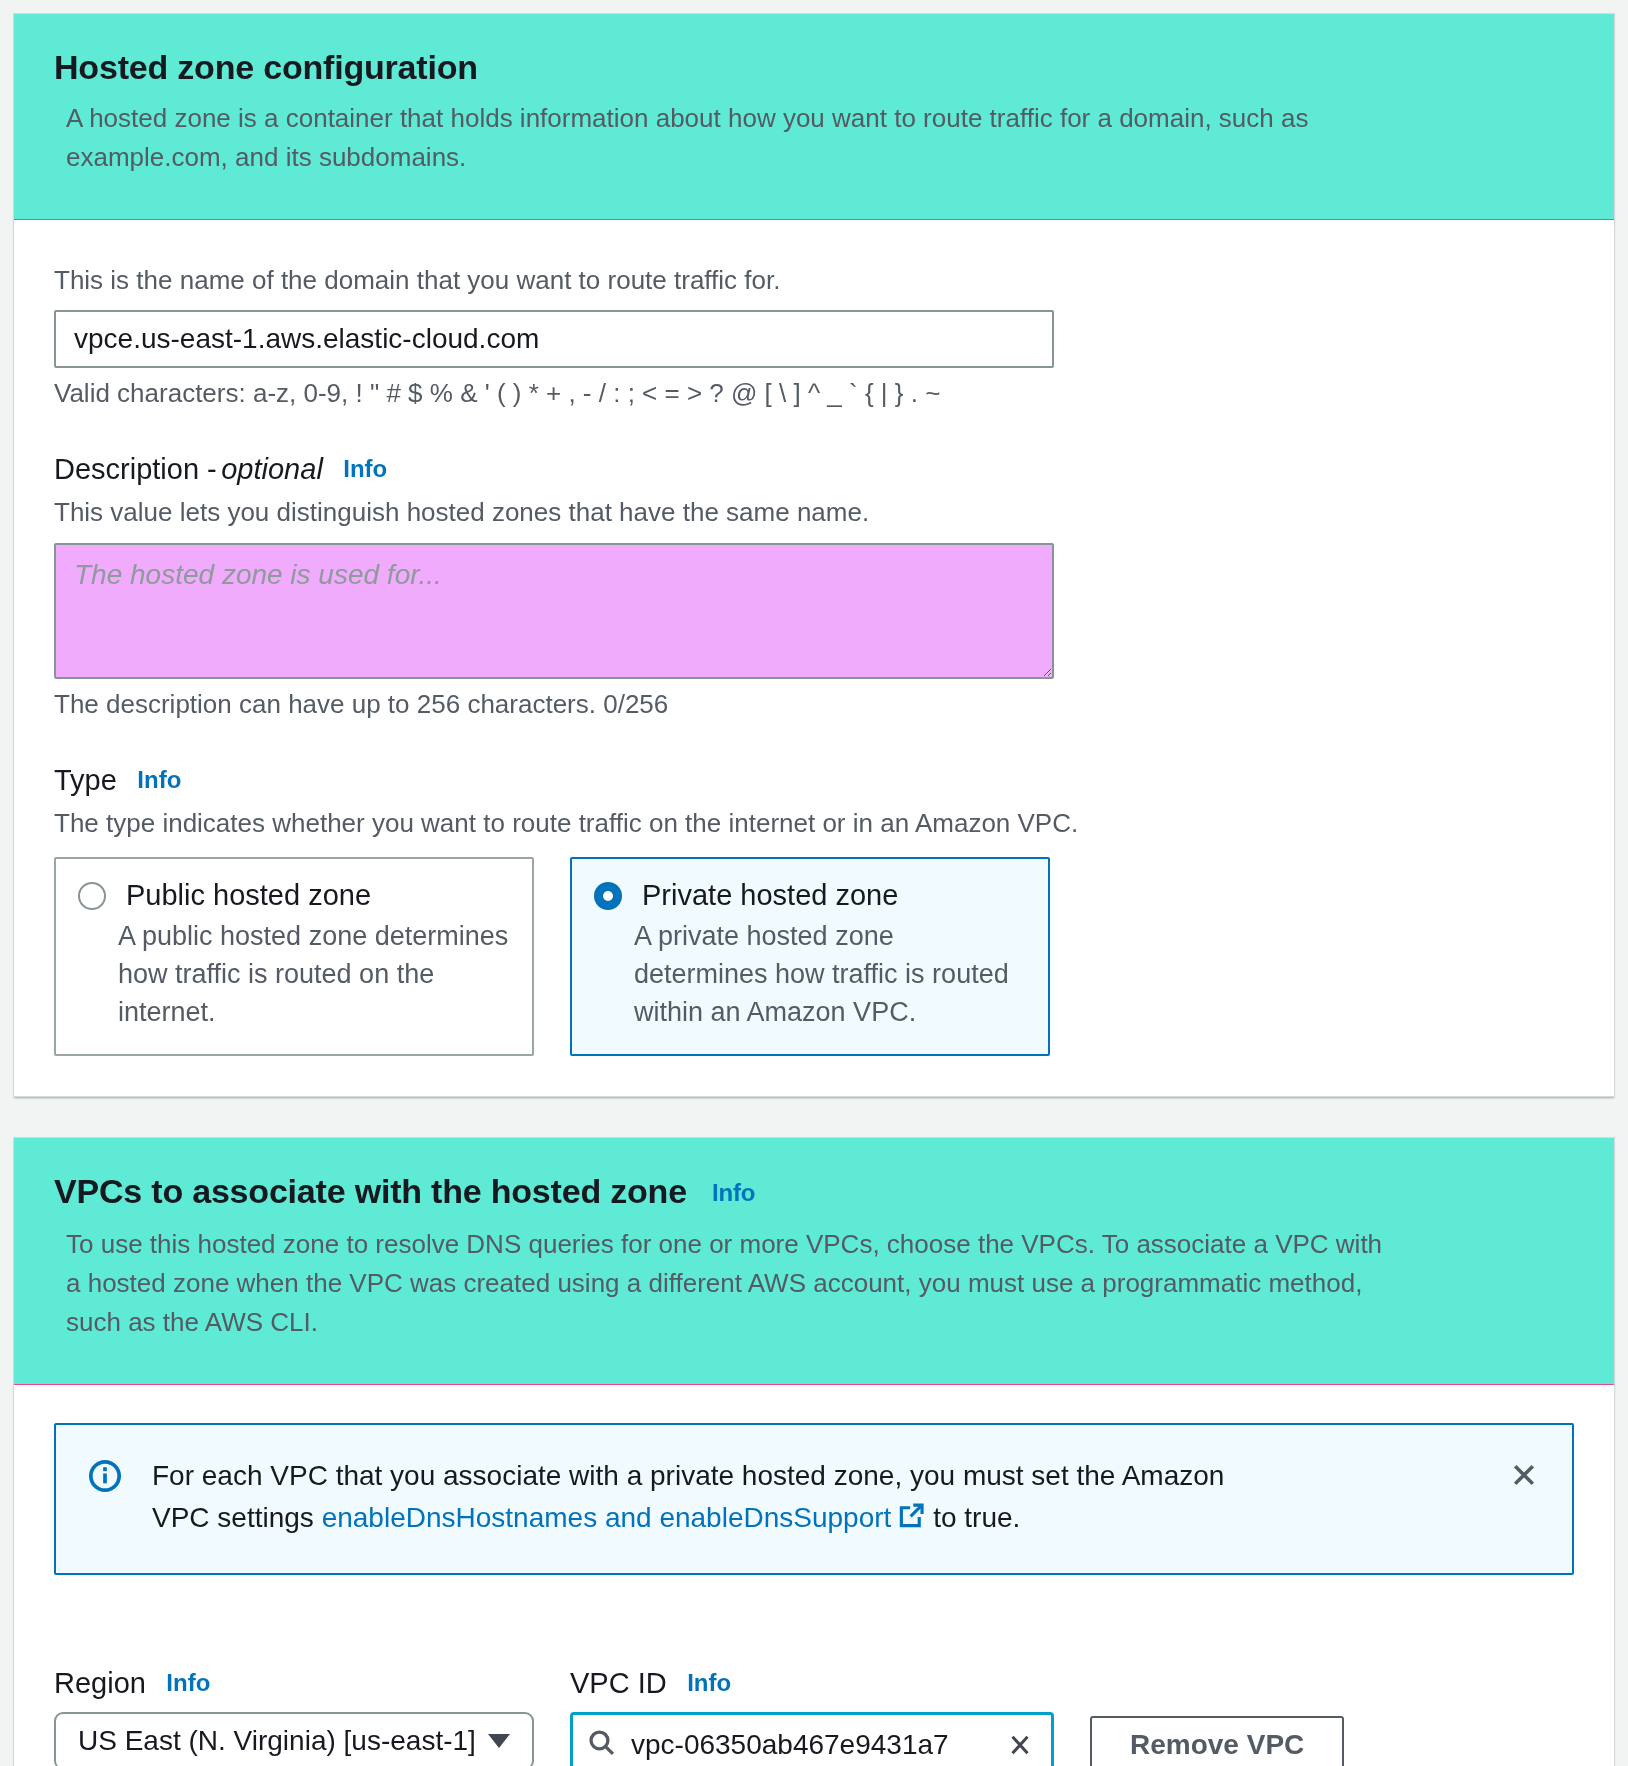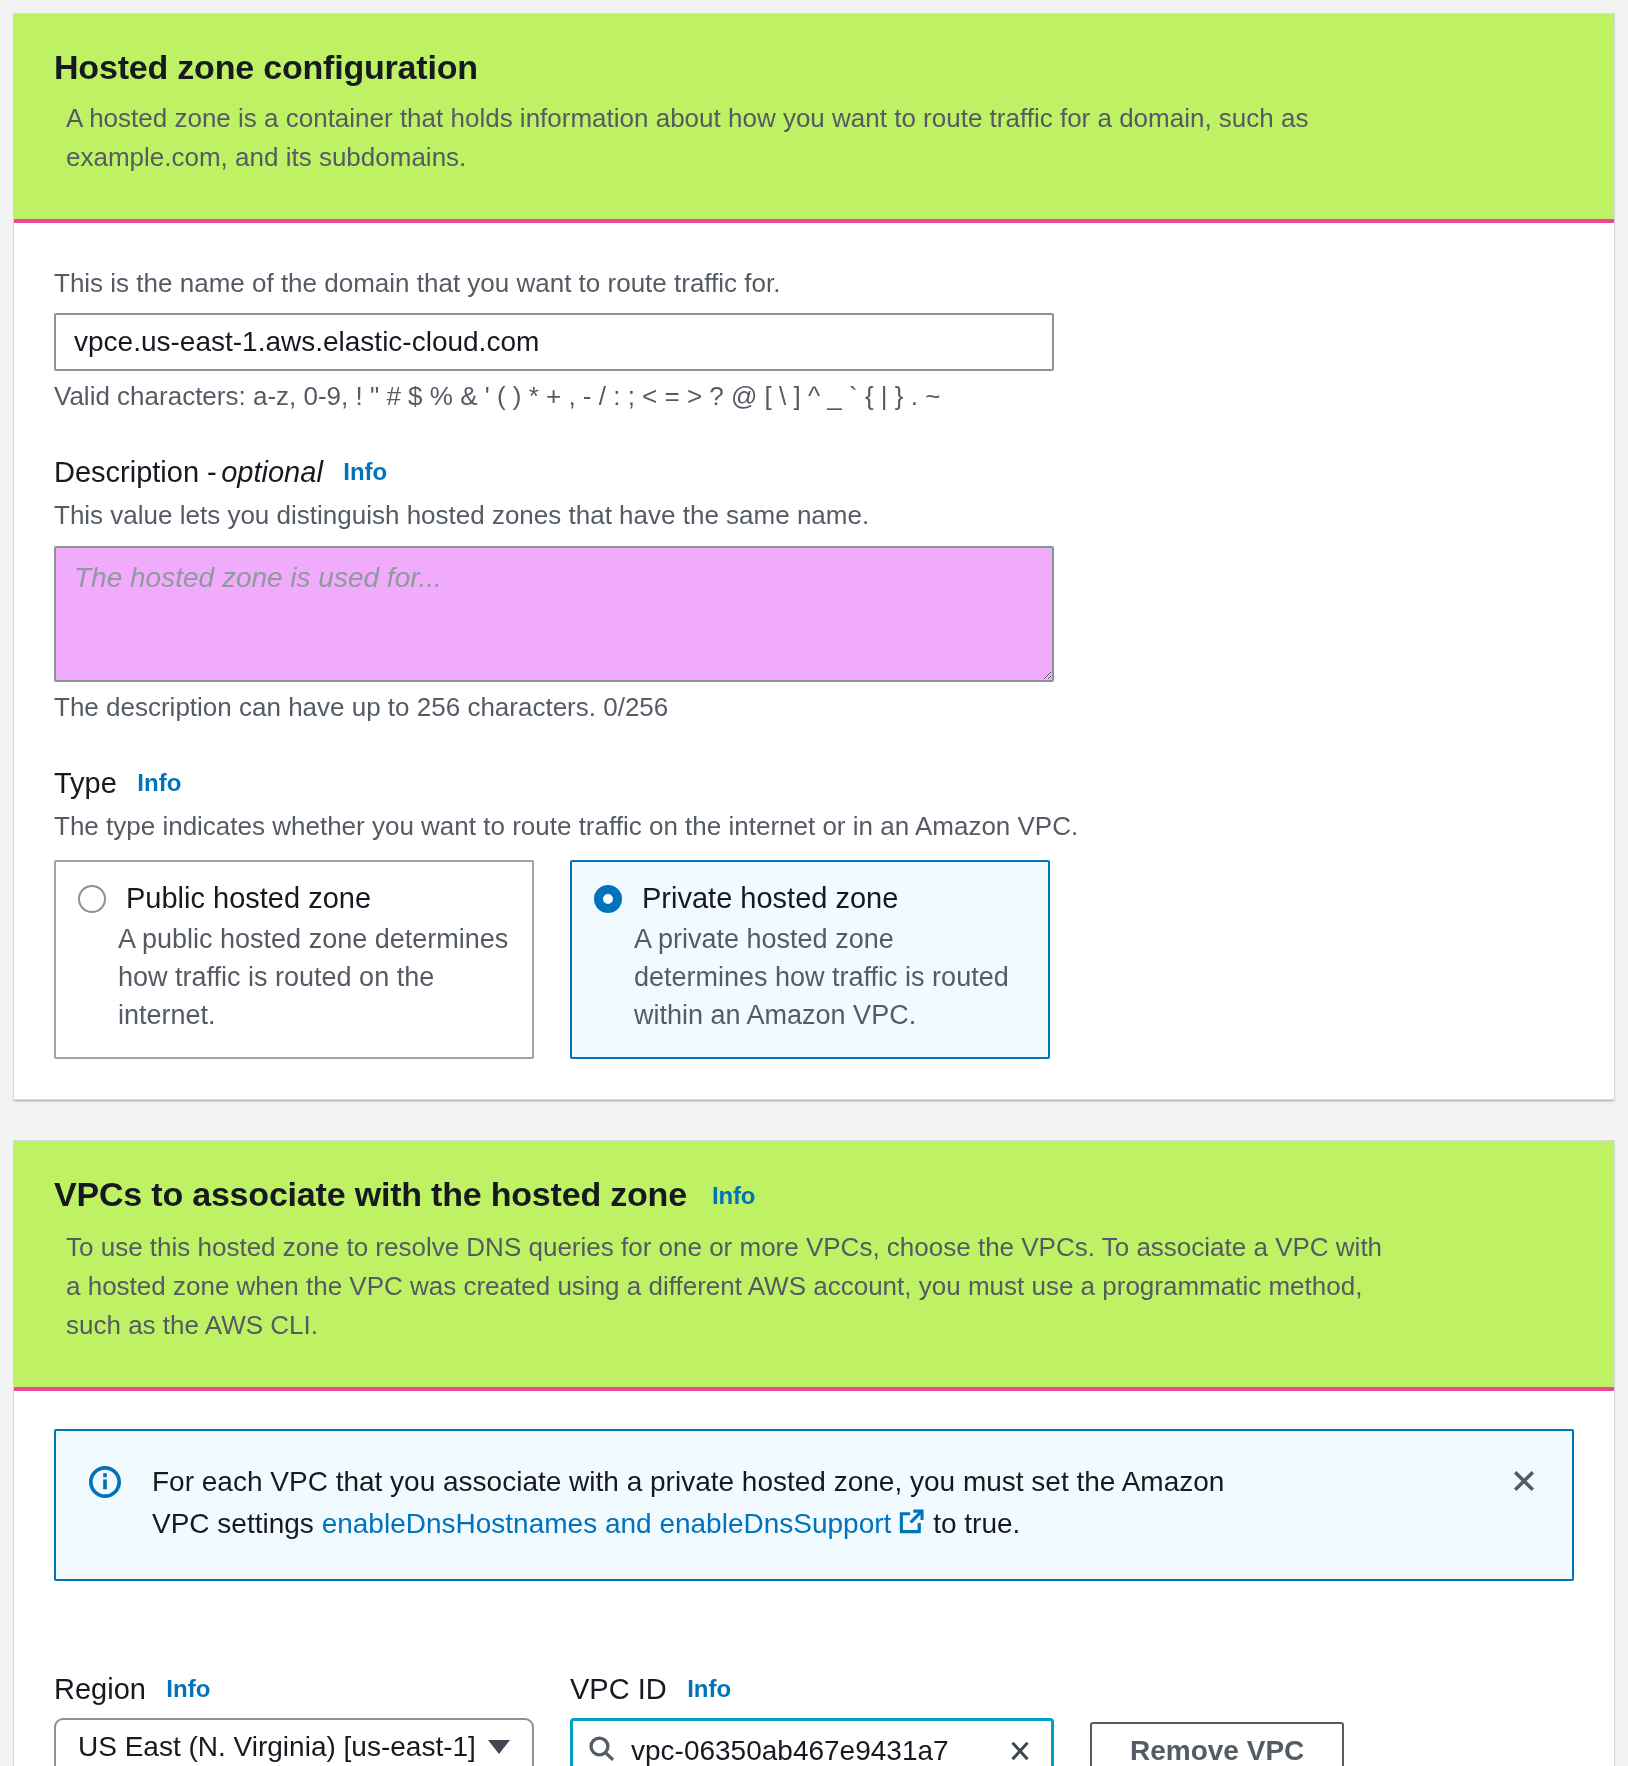--- a/index.html
+++ b/index.html
@@ -12,22 +12,22 @@
     color: #16191f;
     padding: 13px;
   }
   .card {
     background: #ffffff;
     border: 1px solid #d5dbdb;
     box-shadow: 0 2px 2px -1px rgba(0,28,36,0.35);
   }
   .card + .card { margin-top: 40px; }
   .card-header {
-    background: #bef264;
-    border-bottom: 4px solid #ec4899;
+    background: #5eead4;
+    border-bottom: 1px solid #ec4899;
     padding: 34px 40px 30px 40px;
   }
   .card-title {
     font-size: 34px;
     font-weight: 700;
     color: #16191f;
     margin: 0 0 12px 0;
     letter-spacing: -0.2px;
   }
   .card-desc {

